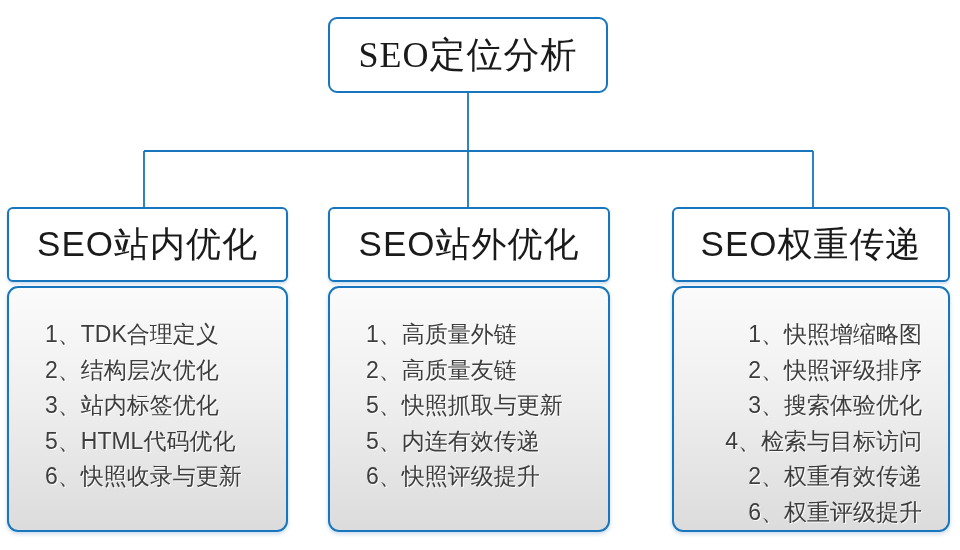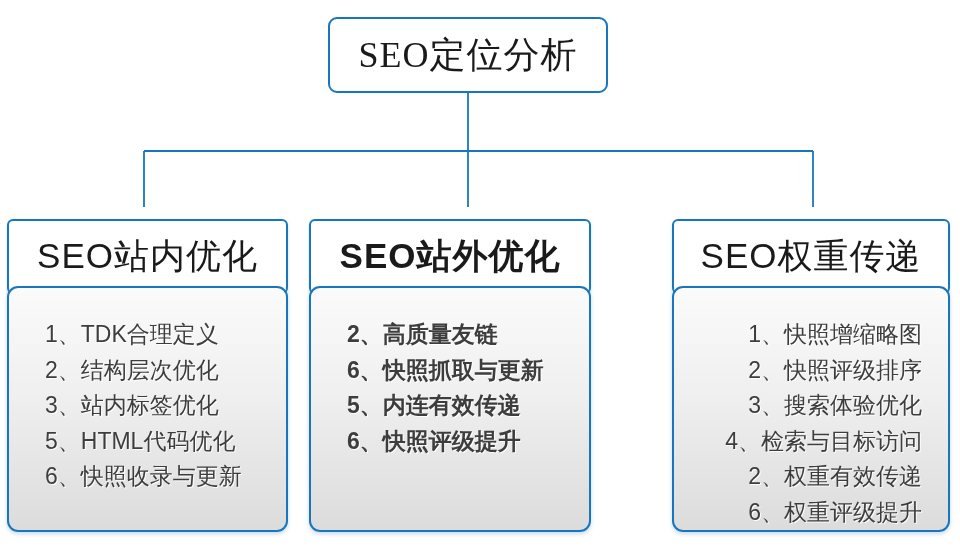--- a/index.html
+++ b/index.html
@@ -41,35 +41,34 @@
     font-family: Liberation Serif, serif;
   }
   .branch-header {
     height: 75px;
     top: 207px;
     border-radius: 6px;
     font-size: 35px;
     font-weight: 400;
     letter-spacing: 1px;
     box-shadow: 0 2px 3px rgba(120,160,200,0.35);
-    margin-top: 12px;
   }
   .branch-body {
     position: absolute;
     top: 286px;
     height: 246px;
     box-sizing: border-box;
     border: 2px solid #1776BE;
     border-radius: 11px;
     background: linear-gradient(to bottom, #fbfbfb 0%, #efefef 45%, #dcdcdc 100%);
     box-shadow: 0 2px 4px rgba(120,160,200,0.4);
     padding: 13px 10px 0 20px;
   }
   .col-1 .branch-header, .col-1 .branch-body { left: 7px;  width: 281px; }
-  .col-2 .branch-header, .col-2 .branch-body { left: 309px; width: 282px; font-weight: bold; }
+  .col-2 .branch-header, .col-2 .branch-body { left: 328px; width: 282px; }
   .col-3 .branch-header, .col-3 .branch-body { left: 672px; width: 278px; text-align: right; }
   .item-list {
     list-style: none;
     margin: 16px;
     padding: 0;
   }
   .item-list li {
     font-size: 23px;
     line-height: 35.5px;
     color: #3d3d3d;
@@ -104,22 +103,23 @@
         <li>5、HTML代码优化</li>
         <li>6、快照收录与更新</li>
       </ul>
     </div>
   </div>
 
   <div class="col-2">
     <div class="node branch-header">SEO站外优化</div>
     <div class="branch-body">
       <ul class="item-list">
+        <li>1、高质量外链</li>
         <li>2、高质量友链</li>
-        <li>6、快照抓取与更新</li>
+        <li>5、快照抓取与更新</li>
         <li>5、内连有效传递</li>
         <li>6、快照评级提升</li>
       </ul>
     </div>
   </div>
 
   <div class="col-3">
     <div class="node branch-header">SEO权重传递</div>
     <div class="branch-body">
       <ul class="item-list">

